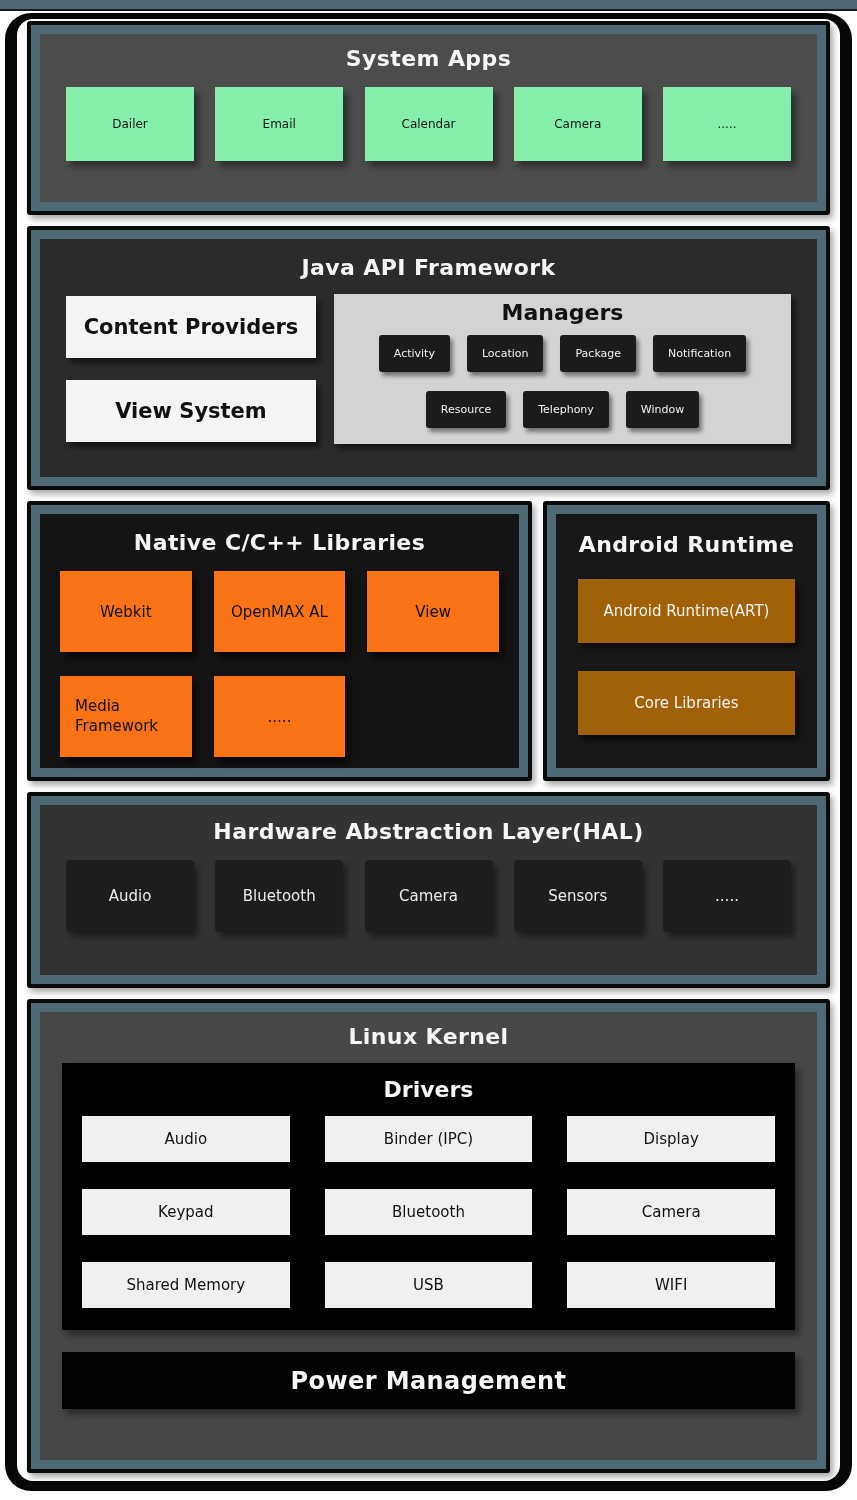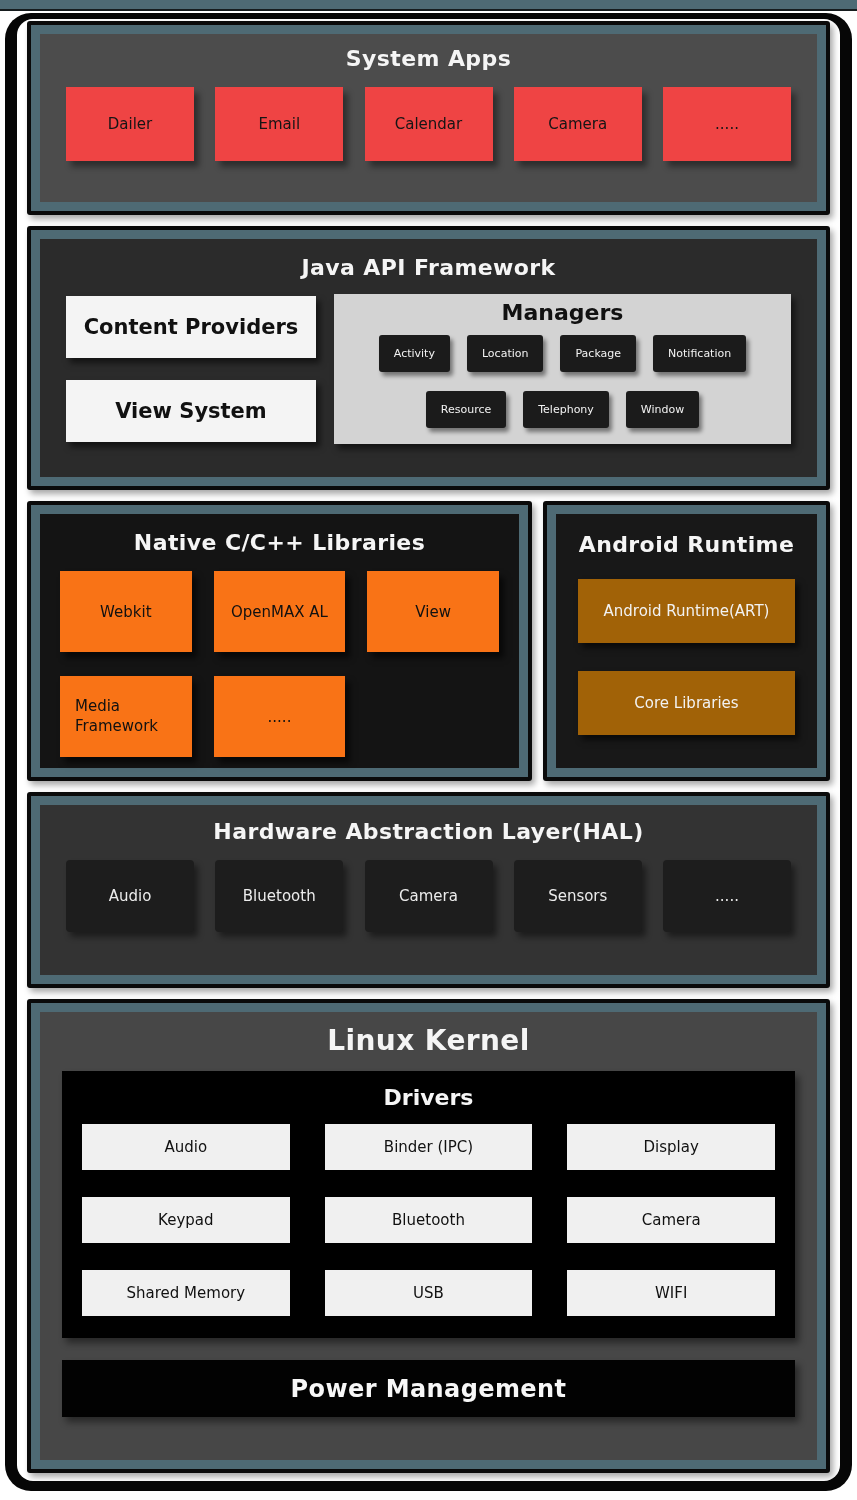--- a/index.html
+++ b/index.html
@@ -60,24 +60,24 @@
   .sec-apps .panel { background: #4c4c4c; }
   .sec-apps .sec-title { margin-top: 12px; }
   .apps-row {
     display: flex;
     justify-content: space-between;
     padding: 0 26px;
     margin-top: 16px;
   }
   .app-box {
     width: 128px; height: 74px;
-    background: #ef4444;
+    background: #86efac;
     color: #151515;
     display: flex; align-items: center; justify-content: center;
-    font-size: 15px; font-weight: 500;
+    font-size: 12px; font-weight: 500;
     box-shadow: 5px 6px 6px rgba(0,0,0,0.4);
   }
 
   
   .sec-java { height: 264px; }
   .sec-java .panel { background: #2b2b2b; }
   .sec-java .sec-title { margin-top: 16px; }
   .java-body {
     display: flex;
     gap: 18px;
@@ -181,21 +181,21 @@
     color: #ececec;
     border-radius: 4px;
     display: flex; align-items: center; justify-content: center;
     font-size: 15px; font-weight: 500;
     box-shadow: 4px 5px 6px rgba(0,0,0,0.45);
   }
 
   
   .sec-kernel { flex: 1; }
   .sec-kernel .panel { background: #474747; }
-  .sec-kernel .sec-title { margin-top: 12px; font-size: 28px; }
+  .sec-kernel .sec-title { margin-top: 12px; font-size: 22px; }
   .drivers {
     margin: 14px 22px 0;
     background: #000000;
     padding: 8px 20px 22px;
     box-shadow: 4px 5px 7px rgba(0,0,0,0.45);
   }
   .drivers-title {
     text-align: center;
     color: #f5f5f5;
     font-size: 22px; font-weight: 600;

